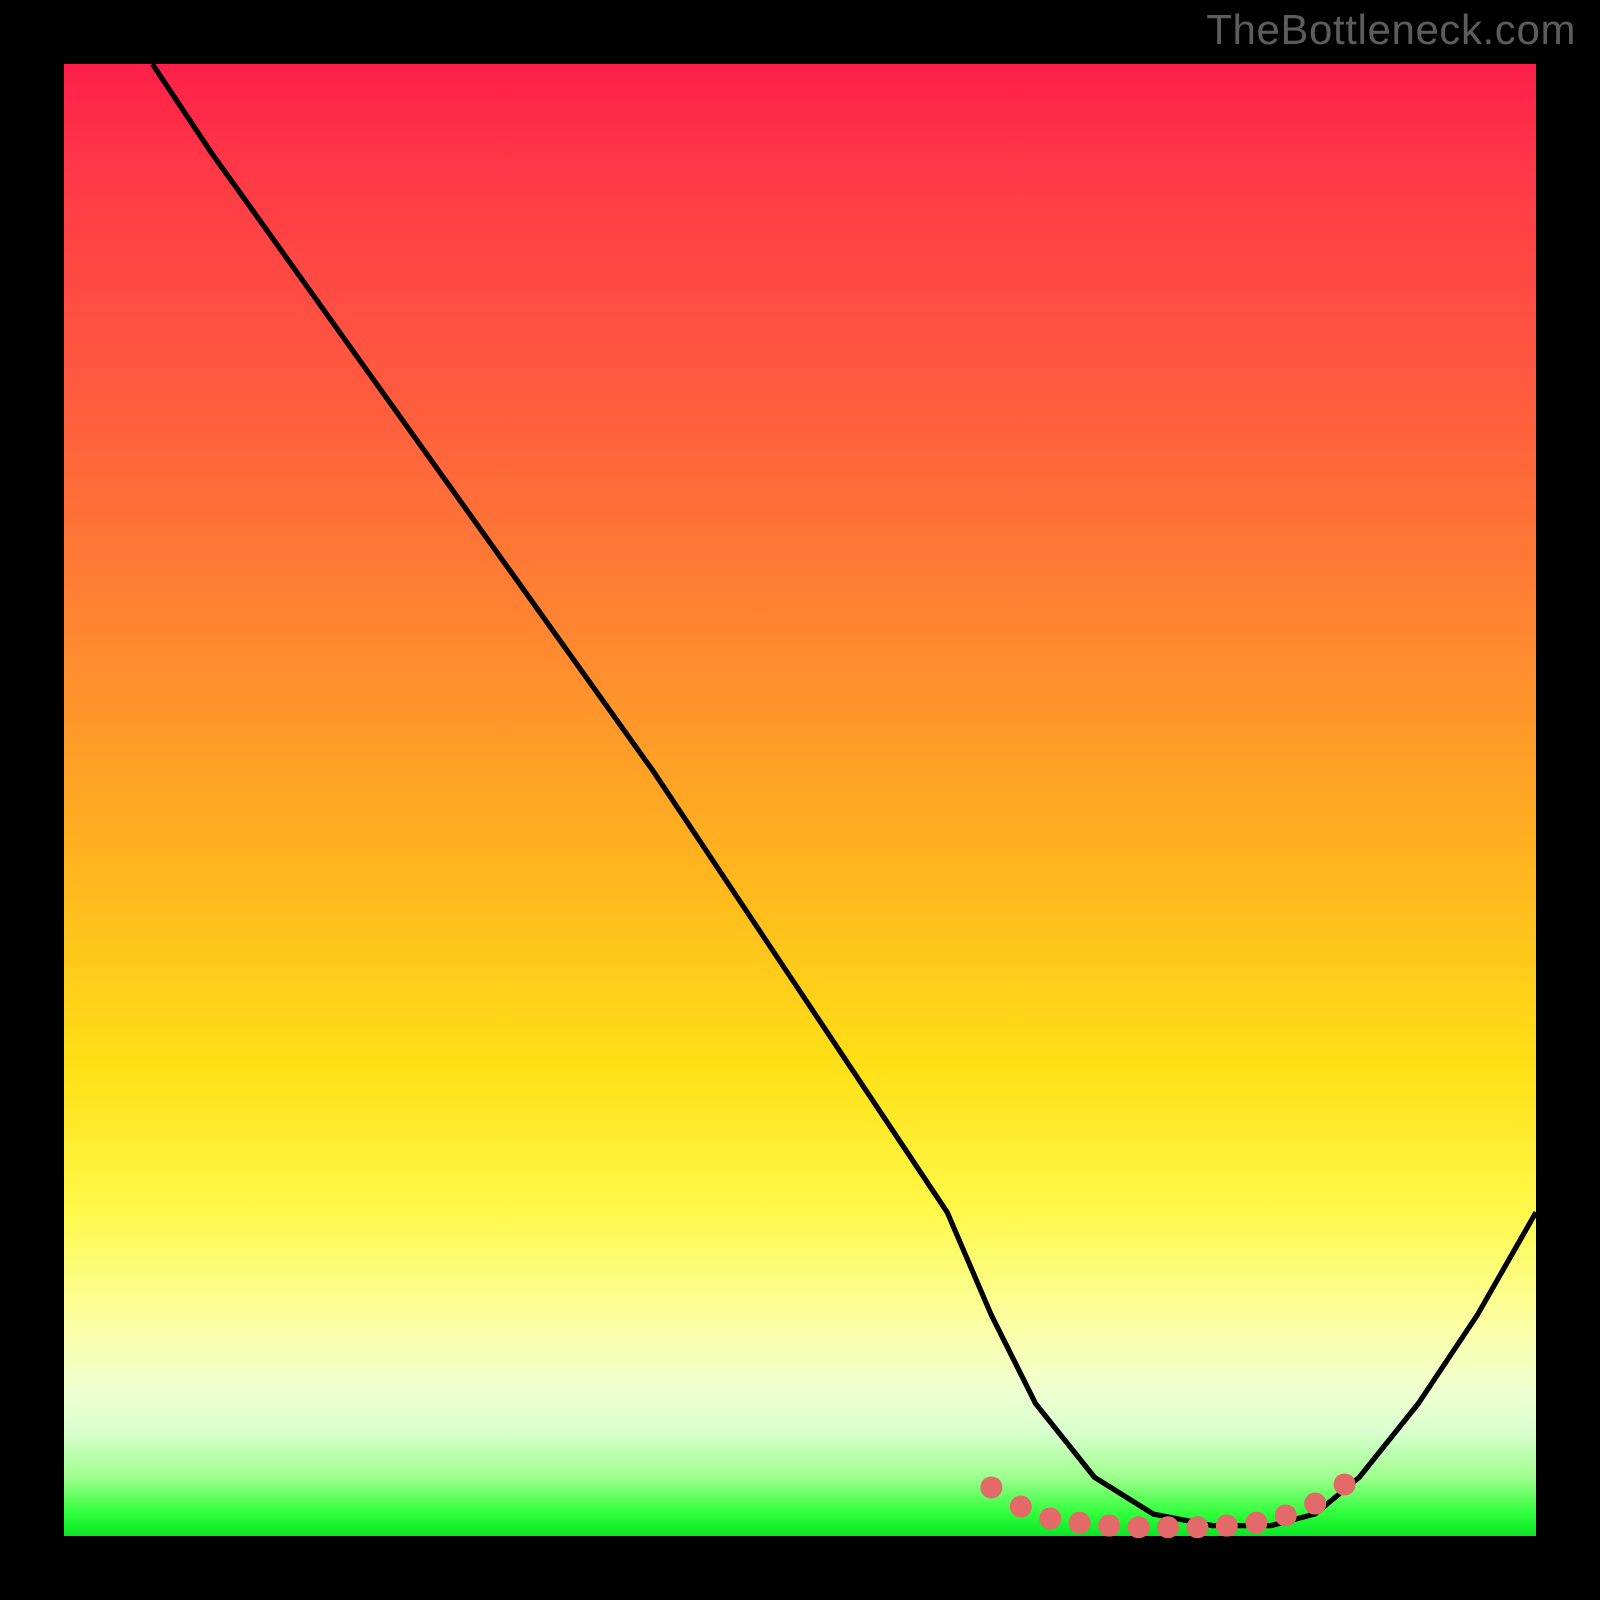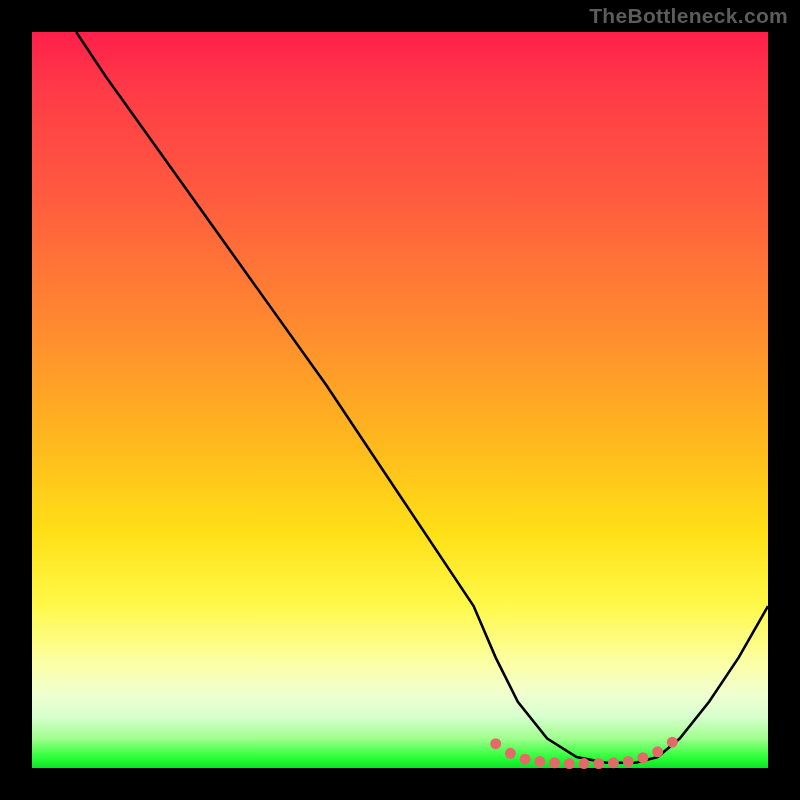--- a/index.html
+++ b/index.html
@@ -16,21 +16,21 @@
     width: 800px;
     height: 800px;
     background: #000;
   }
   .watermark {
     position: absolute;
     top: 4px;
     right: 12px;
     color: #5c5c5c;
     font-size: 21px;
-    font-weight: 700;
+    font-weight: 400;
     letter-spacing: 0.3px;
     user-select: none;
   }
   .plot {
     position: absolute;
     left: 32px;
     top: 32px;
     width: 736px;
     height: 736px;
     

